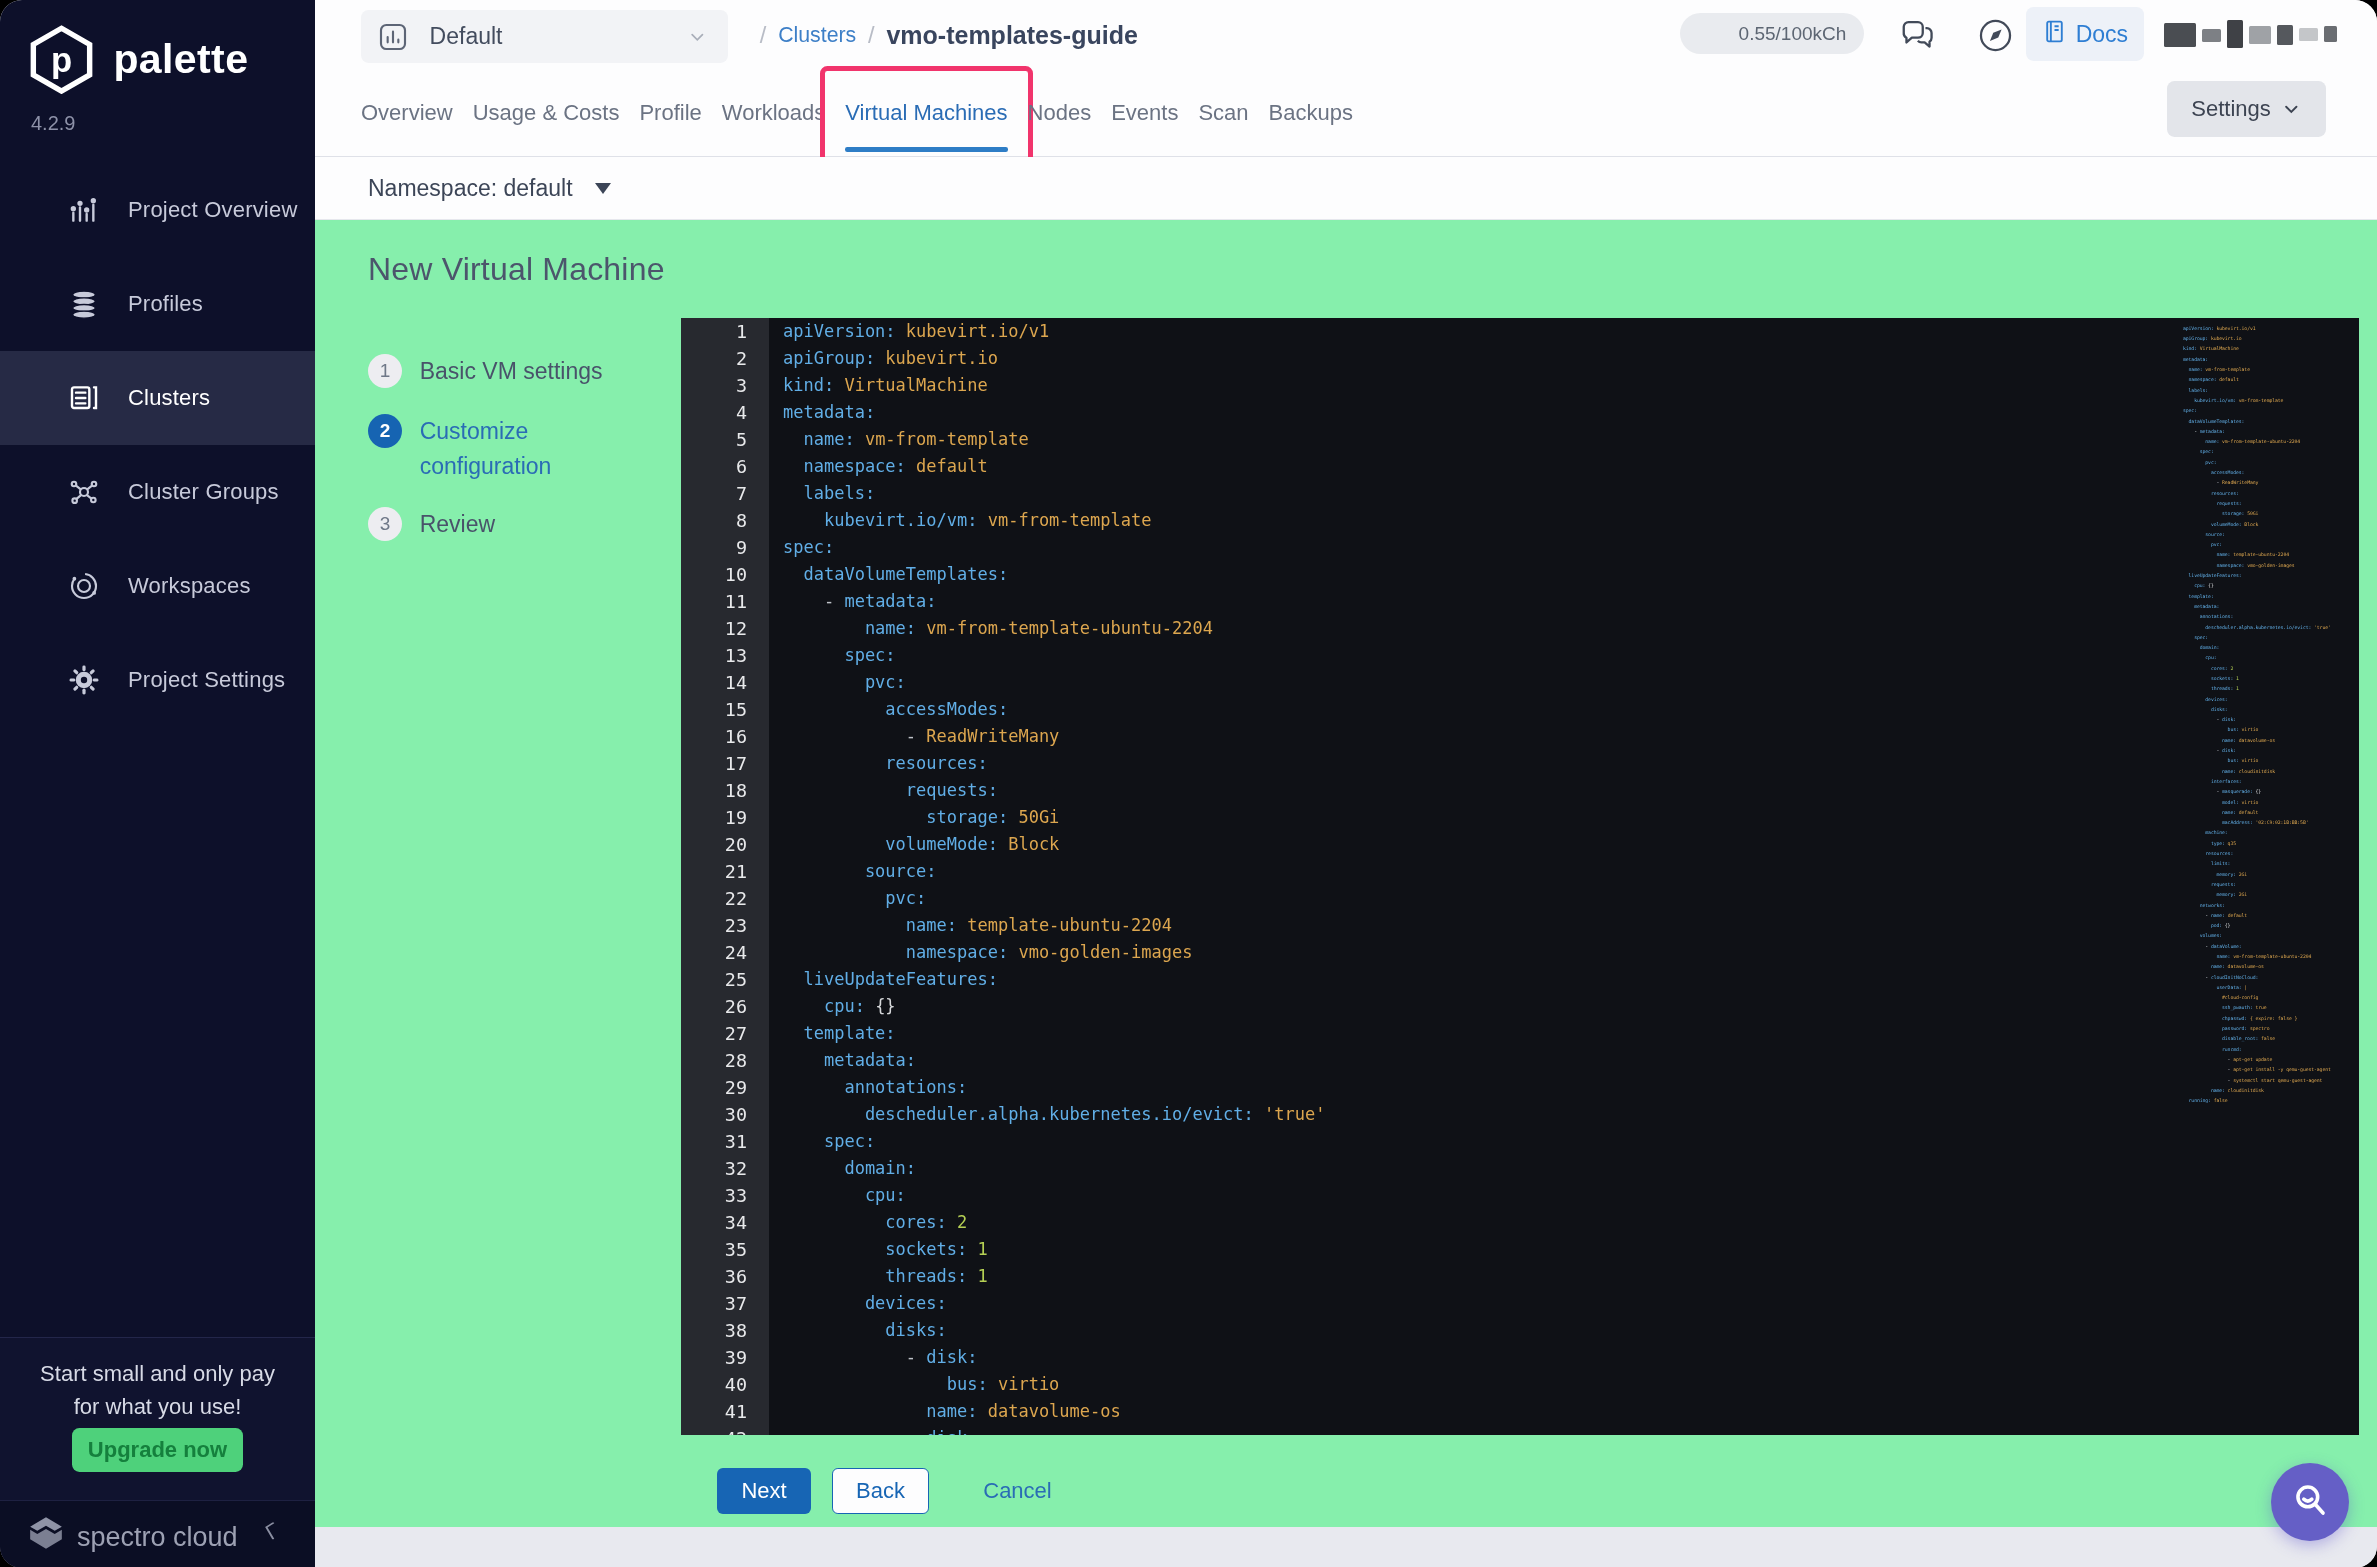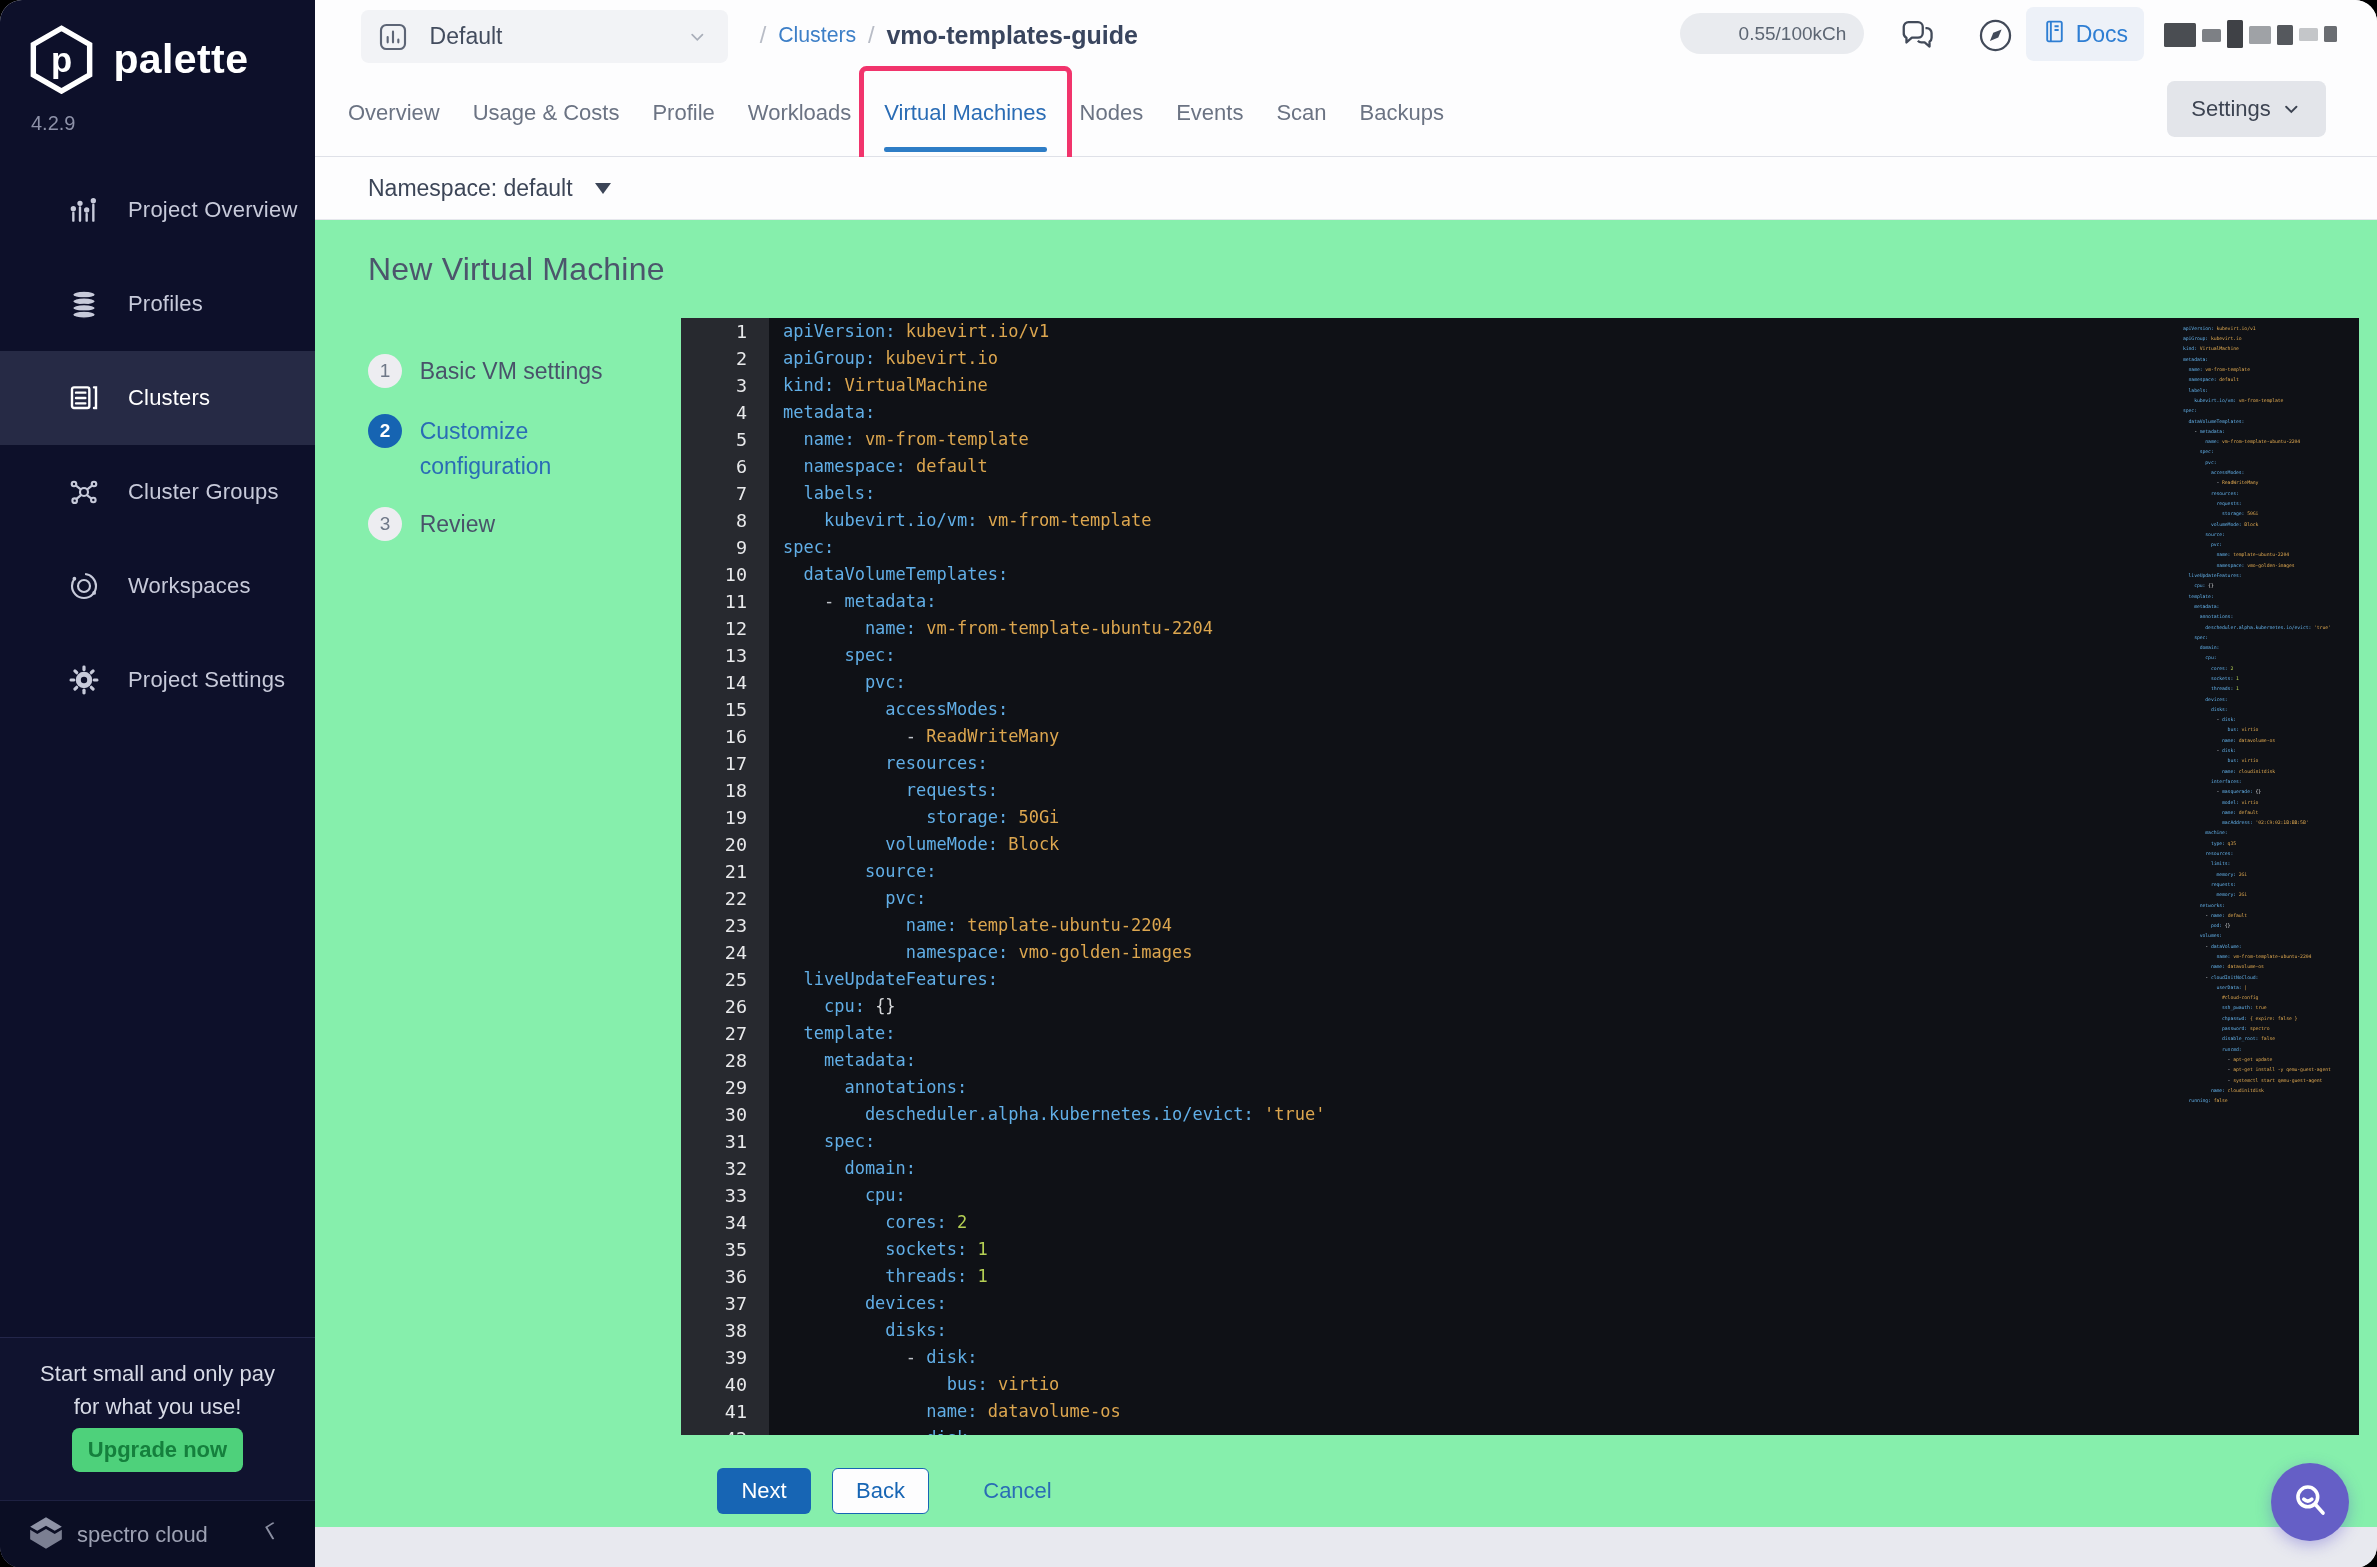--- a/index.html
+++ b/index.html
@@ -18,21 +18,21 @@
   .nav-icon svg{width:32px;height:32px;}
   .nav-label{font-size:22px;letter-spacing:0.2px;white-space:nowrap;}
   .tenant-wrap{position:absolute;left:0;top:1242px;width:315px;}
   .promo{position:absolute;left:0;top:1337px;width:315px;height:163px;background:#10132f;
          border-top:1.5px solid #23264a;box-sizing:border-box;text-align:center;}
   .promo-text{margin-top:19px;font-size:22px;line-height:33px;color:#d7dae6;}
   .upgrade-btn{position:absolute;left:72px;top:90px;width:171px;height:44px;background:#4ed17b;color:#15803d;
          border:none;border-radius:7.4px;font-size:22px;font-weight:600;font-family:inherit;cursor:pointer;}
   .side-footer{position:absolute;left:0;top:1500px;width:315px;height:68px;background:#0b0e24;border-top:1.5px solid #1e2142;box-sizing:border-box;}
   .spectro-logo{position:absolute;left:26.5px;top:13.2px;width:38px;height:38px;}
-  .spectro-text{position:absolute;left:77px;top:20.6px;font-size:22px;color:#9da1b3;}
+  .spectro-text{position:absolute;left:77px;top:20.6px;font-size:27px;color:#9da1b3;}
   .collapse{position:absolute;right:32px;top:19px;width:25px;height:25px;color:#8b8fa2;cursor:pointer;}
   
   .header{position:absolute;left:315px;top:0;width:2062px;height:70px;background:#fdfdfe;}
   .proj-select{position:absolute;left:46px;top:10.3px;width:367px;height:53px;background:#f2f3f6;border-radius:7.4px;
         display:flex;align-items:center;cursor:pointer;}
   .proj-icon{width:32px;height:32px;margin-left:16px;color:#5d6576;}
   .proj-label{margin-left:20.6px;font-size:23px;color:#434c5e;}
   .proj-chevron{position:absolute;right:20.6px;width:20.6px;height:20.6px;color:#a9aeb9;}
   .crumb{position:absolute;top:0;height:70px;display:flex;align-items:center;}
   .crumb-sep{font-size:23.6px;color:#b8bcc6;padding:0 11.8px;}
@@ -42,21 +42,21 @@
         display:flex;align-items:center;justify-content:flex-end;padding-right:17.7px;box-sizing:border-box;
         font-size:19px;color:#5d6673;}
   .hdr-icon{position:absolute;top:16px;width:38px;height:38px;color:#424a59;cursor:pointer;}
   .docs-btn{position:absolute;left:1711px;top:7.4px;width:118px;height:54px;background:#edf1f8;border-radius:7.4px;
         display:flex;align-items:center;justify-content:center;gap:8.8px;color:#2e7ed3;font-size:23px;cursor:pointer;}
   .docs-btn svg{width:25px;height:25px;}
   .redacted{position:absolute;left:1849px;top:16px;width:191px;height:38px;filter:blur(0.7px);}
   .redacted div{position:absolute;border-radius:1.5px;}
   
   .tabsrow{position:absolute;left:315px;top:70px;width:2062px;height:87px;border-bottom:1.5px solid #dfe1e8;box-sizing:border-box;}
-  .tabs{position:absolute;left:33px;top:0;height:85px;display:flex;align-items:center;gap:33px;}
+  .tabs{position:absolute;left:46px;top:0;height:85px;display:flex;align-items:center;gap:20px;}
   .tab{position:relative;height:85px;display:flex;align-items:center;cursor:pointer;}
   .tab-label{font-size:22px;color:#6b7383;white-space:nowrap;}
   .tab.active .tab-label{color:#2a6cb5;font-weight:400;}
   .tab-underline{position:absolute;bottom:2.9px;left:0;width:100%;height:5.2px;background:#2e7dc6;border-radius:2.2px;}
   .annotation-box{position:absolute;left:-25px;right:-25px;top:-4.4px;bottom:-11.8px;border:5.9px solid #f1346c;border-radius:7.4px;pointer-events:none;}
   .settings-btn{position:absolute;left:1852px;top:11px;width:159px;height:56px;background:#e3e5ea;border-radius:7.4px;
         display:flex;align-items:center;justify-content:center;gap:10.3px;font-size:22px;color:#3d4452;cursor:pointer;}
   .settings-btn svg{width:20.6px;height:20.6px;color:#3d4452;}
   
   .nsrow{position:absolute;left:315px;top:157px;width:2062px;height:63px;background:#fdfdfe;border-bottom:1.5px solid #e6e7ed;box-sizing:border-box;

